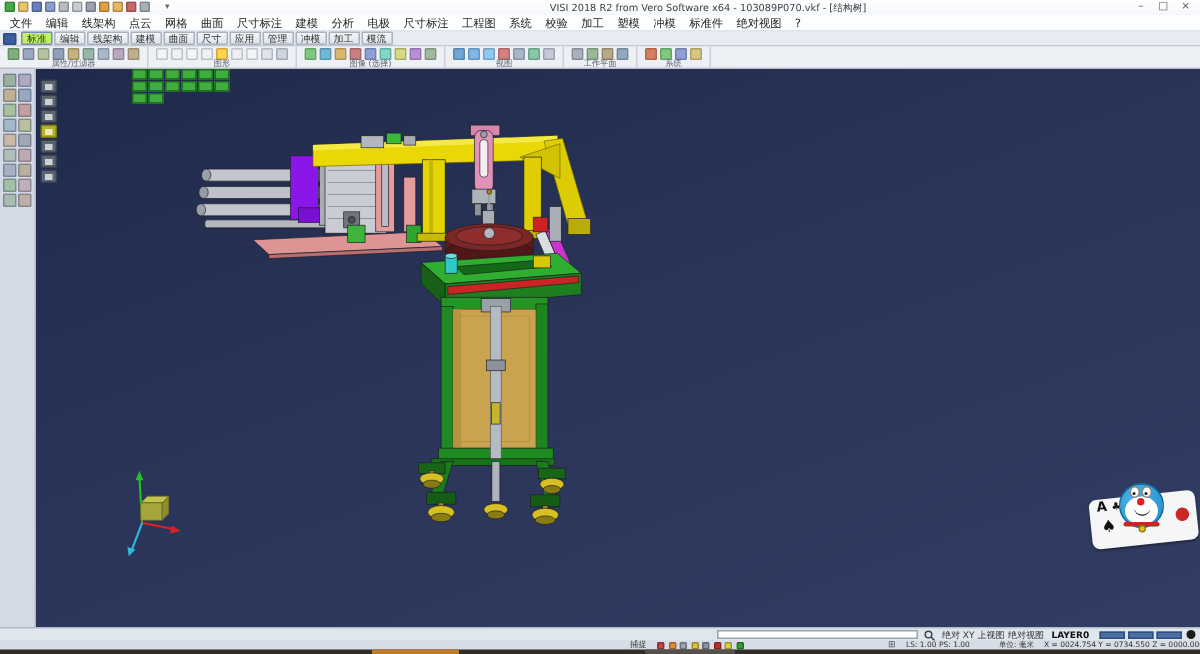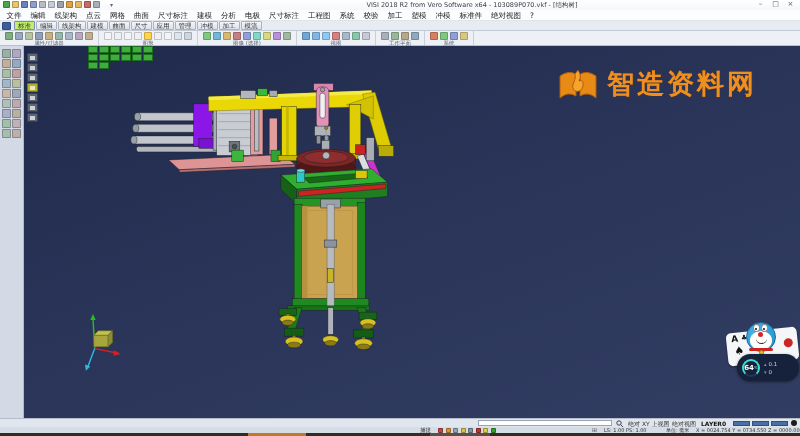--- a/index.html
+++ b/index.html
@@ -289,28 +289,20 @@
         <span class="gicon"></span>
         <span class="gicon"></span>
         <span class="gicon"></span>
         <span class="gicon"></span>
         <span class="gicon"></span>
         <span class="gicon"></span>
         <span class="gicon"></span>
         <span class="gicon"></span>
       </div>
 
-    <div class="watermark">
-      <svg width="40" height="36" viewBox="0 0 40 36">
-        <path d="M2 10 Q10 4 18 8 L18 30 Q10 25 2 32 Z" fill="#e88a16" stroke="#b05f08" stroke-width="1"></path>
-        <path d="M38 10 Q30 4 22 8 L22 30 Q30 25 38 32 Z" fill="#e88a16" stroke="#b05f08" stroke-width="1"></path>
-        <path d="M20 4 Q24 10 21 15 Q26 13 25 20 Q23 27 17 25 Q13 22 16 16 Q18 12 17 8 Z" fill="#f5a62a" stroke="#a84e06" stroke-width=".8"></path>
-      </svg>
-      <span class="wm-text">智造资料网</span>
-    </div>
 
     <svg class="model-svg" width="800" height="372" viewBox="0 46 800 418">
       <g stroke="#1a1d24" stroke-width=".5">
 
         <polygon points="140,174 268,168 282,179 152,185" fill="#de9494"></polygon>
         <polygon points="152,185 282,179 282,182 152,188" fill="#b86f6f"></polygon>
 
         <rect x="104" y="121" width="100" height="9" rx="2" fill="#c3c7cd"></rect>
         <ellipse cx="105" cy="125.5" rx="3.5" ry="4.5" fill="#9aa0a8"></ellipse>
         <rect x="102" y="134" width="102" height="9" rx="2" fill="#bfc3c9"></rect>
@@ -441,36 +433,20 @@
       <div class="eye l"></div>
       <div class="eye r"></div>
       <div class="pupil l"></div>
       <div class="pupil r"></div>
       <div class="nose"></div>
       <div class="mouth"></div>
       <div class="collar"></div>
       <div class="bell"></div>
     </div>
 
-    <div class="pill">
-      <div class="gauge">
-        <span>64</span>
-          <span class="unit">%</span>
-      </div>
-      <div class="pill-col">
-        <div class="pill-row">
-            <span class="pill-ico">▴</span>
-            <span>0.1</span>
-          </div>
-        <div class="pill-row">
-            <span class="pill-ico">▾</span>
-            <span>0</span>
-          </div>
-      </div>
-    </div>
   </div>
 
   <div class="status1">
     <input class="cmd-input" style="">
     <svg class="mag" width="8" height="8" viewBox="0 0 8 8">
       <circle cx="3" cy="3" r="2.2" fill="none" stroke="#445" stroke-width="1"></circle>
       <line x1="4.6" y1="4.6" x2="7.2" y2="7.2" stroke="#445" stroke-width="1"></line>
     </svg>
     <span class="s1-view">绝对 XY 上视图</span>
     <span class="s1-mode">绝对视图</span>

